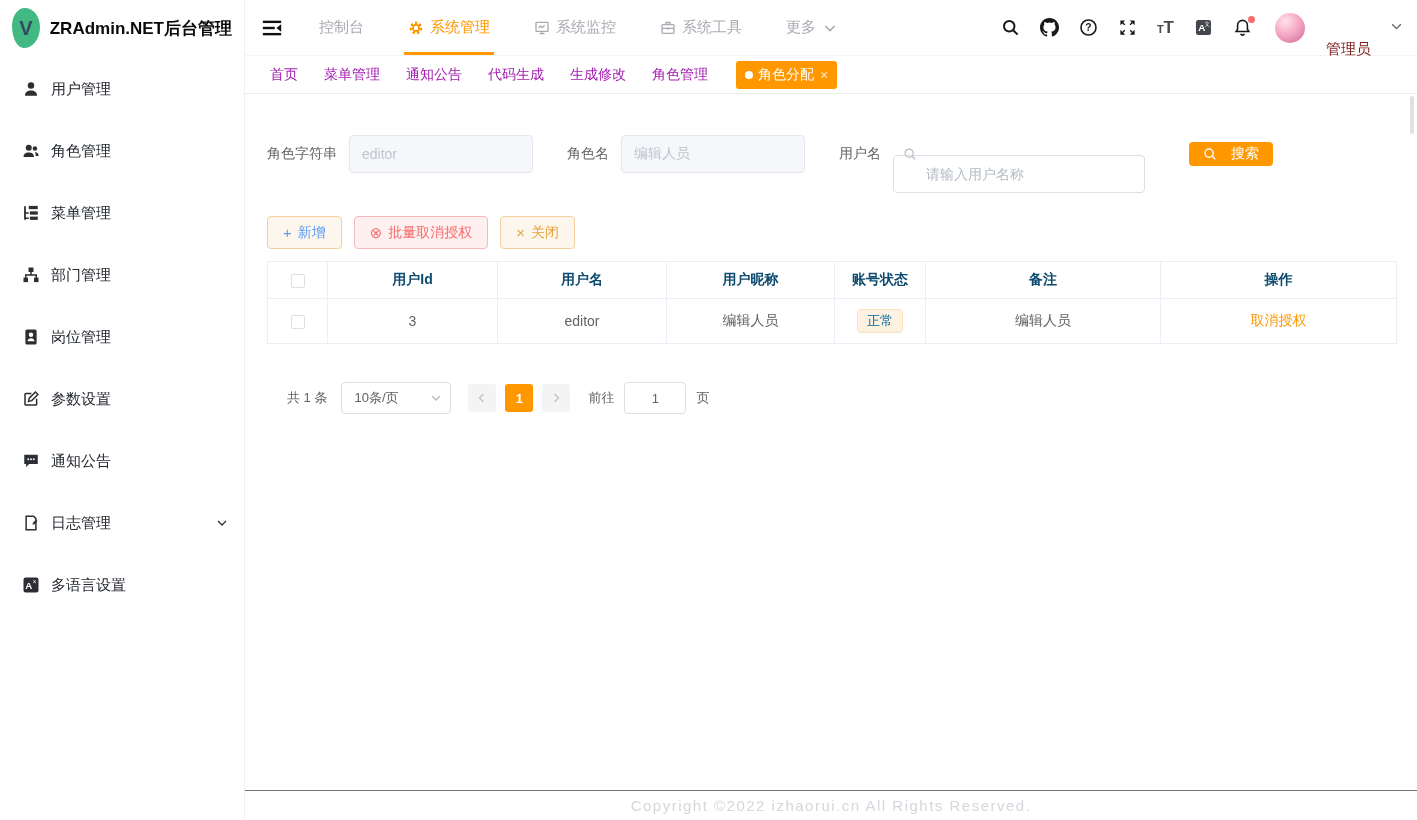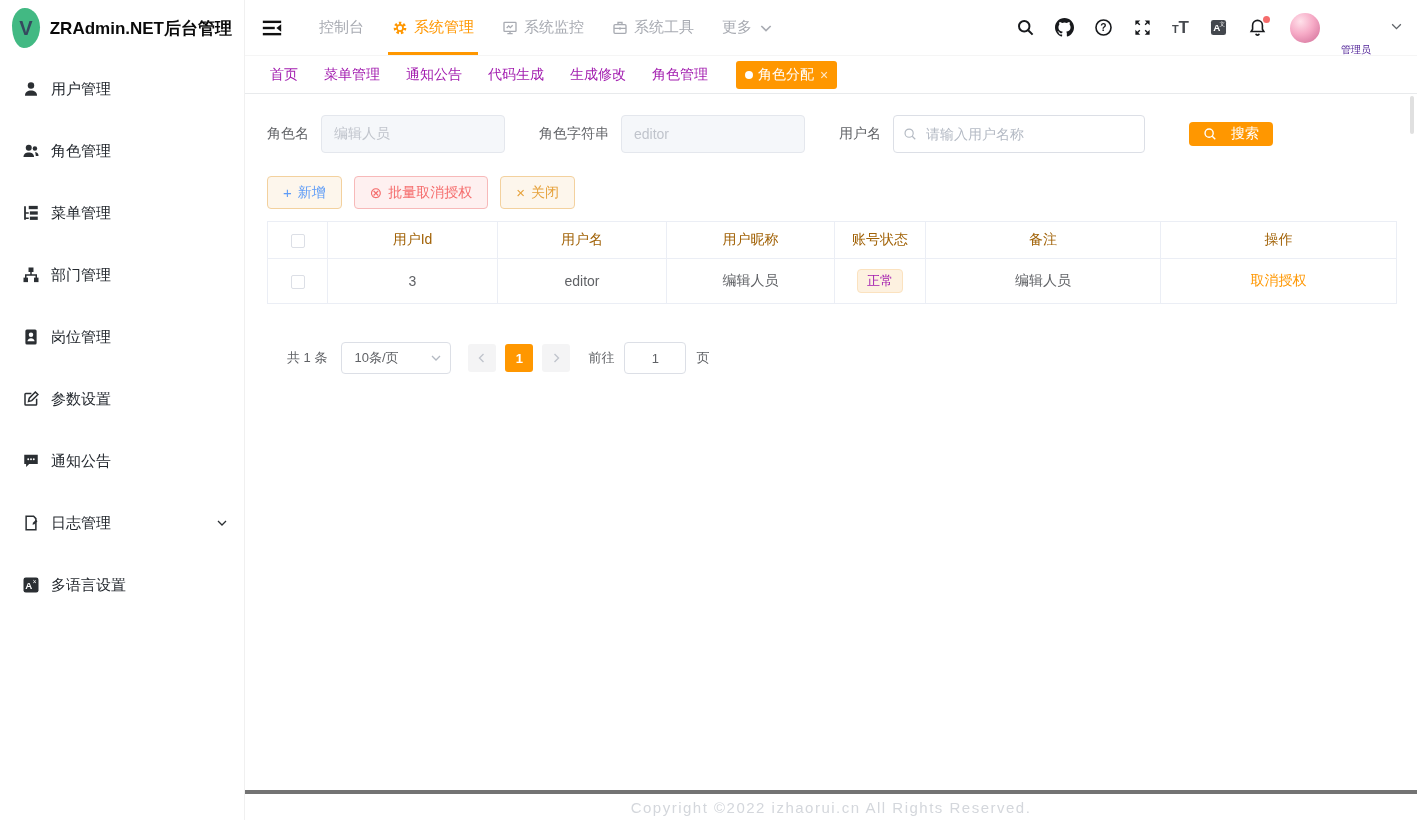--- a/index.html
+++ b/index.html
@@ -24,34 +24,34 @@
   .menu-item{height:62px;display:flex;align-items:center;gap:11px;padding:0 20px 0 22px;font-size:15px;color:#24292f;cursor:pointer;position:relative;}
   .menu-item svg{width:18px;height:18px;flex-shrink:0;color:#2b2f33;}
   .menu-item .chev{position:absolute;right:16px;color:#8a8f99;}
   .chev svg{width:12px;height:12px;}
 
   
   .main{flex:1;display:flex;flex-direction:column;position:relative;min-width:0;}
 
   .header{height:56px;display:flex;align-items:stretch;padding:0 14px 0 16px;background:#fff;border-bottom:1px solid #f5f5f5;}
   .hamburger{align-self:center;width:22px;height:22px;display:flex;align-items:center;justify-content:center;cursor:pointer;color:#111;}
-  .topnav{display:flex;align-items:stretch;margin-left:36px;gap:28px;}
+  .topnav{display:flex;align-items:stretch;margin-left:36px;gap:44px;}
   .nav-item{display:flex;align-items:center;gap:6px;color:#a8abb2;font-size:15px;cursor:pointer;position:relative;}
   .nav-item svg{width:16px;height:16px;}
   .nav-item.active{color:var(--primary);}
   .nav-item.active::after{content:"";position:absolute;left:-4px;right:-4px;bottom:0;height:3px;background:var(--primary);}
   .header-right{margin-left:auto;display:flex;align-items:center;gap:19px;}
   .hicon{width:20px;height:20px;display:flex;align-items:center;justify-content:center;color:#17191c;cursor:pointer;position:relative;}
   .hicon svg{width:19px;height:19px;}
   .font-icon{font-weight:bold;color:#46494e;display:flex;align-items:baseline;cursor:pointer;}
   .font-icon .t-small{font-size:11px;}
   .font-icon .t-big{font-size:17px;}
   .red-dot{position:absolute;top:-2px;right:-3px;width:7px;height:7px;border-radius:50%;background:#f56c6c;}
   .avatar{width:30px;height:30px;border-radius:50%;background:radial-gradient(circle at 35% 28%,#ffe1ea 0%,#f6aac6 45%,#e087ab 75%,#c96a92 100%);margin-left:4px;cursor:pointer;}
-  .user-name{font-size:10px;color:#4c1d95;margin-left:2px;cursor:pointer;margin-top:44px;}
+  .user-name{font-size:15px;color:#7f1d1d;margin-left:2px;cursor:pointer;margin-top:44px;}
   .header-chev{color:#5f6368;cursor:pointer;}
   .header-chev svg{width:13px;height:13px;}
 
   
   .tabbar{height:38px;display:flex;align-items:center;gap:26px;padding:0 10px 0 25px;border-bottom:1px solid #e8eaec;background:#fff;}
   .tab{font-size:14px;color:#a21caf;cursor:pointer;white-space:nowrap;}
   .tab.active{background:var(--primary);color:#fff;height:28px;display:flex;align-items:center;gap:5px;padding:0 9px;border-radius:3px;margin-left:2px;}
   .tab-dot{width:8px;height:8px;border-radius:50%;background:#fff;display:inline-block;}
   .tab-close{color:rgba(255,255,255,.78);font-size:14px;margin-left:1px;cursor:pointer;}
 
@@ -59,53 +59,53 @@
   .content{flex:1;padding:21px 20px 0 22px;position:relative;background:#fff;}
   .filter-row{display:flex;align-items:center;}
   .filter-item{display:flex;align-items:center;margin-right:34px;}
   .filter-label{color:#606266;font-size:14px;margin-right:12px;white-space:nowrap;}
   .input{height:38px;border:1px solid var(--border);border-radius:4px;font-size:14px;padding:0 12px;color:var(--text-regular);font-family:inherit;outline:none;background:#fff;}
   .input.disabled{background:#f5f7fa;border-color:#e4e7ed;color:var(--text-placeholder);}
   .input.w184{width:184px;}
   .input-wrap{position:relative;display:flex;align-items:center;}
   .input-wrap .prefix{position:absolute;left:10px;color:#b3b9c2;display:flex;}
   .input-wrap .prefix svg{width:14px;height:14px;}
-  .input.w252{width:252px;padding-left:32px;}
+  .input.w252{width:252px;padding-left:32px;margin-top:40px;}
   .input::placeholder{color:#b4bac4;}
   .search-btn{margin-left:44px;height:24px;background:var(--primary);color:#fff;border:none;border-radius:4px;padding:0 14px;font-size:14px;display:inline-flex;align-items:center;gap:14px;cursor:pointer;font-family:inherit;}
   .search-btn svg{width:14px;height:14px;}
 
   .btn-row{margin-top:23px;display:flex;gap:12px;}
   .btn{height:33px;padding:0 15px;border-radius:4px;font-size:14px;display:inline-flex;align-items:center;gap:6px;cursor:pointer;font-family:inherit;}
   .btn .glyph{font-size:15px;line-height:1;}
   .btn-add{background:#fdf6ec;border:1px solid #f3d19e;color:#5e9cf7;}
   .btn-danger{background:#fef0f0;border:1px solid #f7b9b9;color:#f56c6c;}
   .btn-warning{background:#fdf6ec;border:1px solid #f3d19e;color:#e6a23c;}
 
   table{margin-top:12px;width:1130px;border-collapse:collapse;table-layout:fixed;}
   th,td{border:1px solid var(--table-border);text-align:center;font-size:14px;}
-  th{height:37px;color:#a16207;font-weight:normal;background:#fff;}
+  th{height:37px;color:#0c4a6e;font-weight:bold;background:#fff;}
   td{height:45px;color:#606266;}
   .checkbox{width:14px;height:14px;border:1px solid var(--border);border-radius:2px;background:#fff;display:inline-block;vertical-align:middle;cursor:pointer;}
-  .tag-normal{display:inline-block;padding:3px 9px;font-size:13px;color:#a21caf;background:#fdf1e0;border:1px solid #fbe2bf;border-radius:4px;line-height:1.2;}
+  .tag-normal{display:inline-block;padding:3px 9px;font-size:13px;color:#0369a1;background:#fdf1e0;border:1px solid #fbe2bf;border-radius:4px;line-height:1.2;}
   .link{color:var(--primary);cursor:pointer;}
 
   .pager{margin-top:38px;display:flex;align-items:center;font-size:13px;color:#606266;padding-left:20px;}
   .pager-total{margin-right:14px;}
   .pager-select{width:110px;height:32px;border:1px solid var(--border);border-radius:4px;display:flex;align-items:center;justify-content:space-between;padding:0 8px 0 12px;color:#606266;cursor:pointer;margin-right:17px;}
   .pager-select svg{width:12px;height:12px;color:#b3b9c2;}
   .pg-btn{width:28px;height:28px;background:#f4f4f5;border-radius:3px;display:flex;align-items:center;justify-content:center;color:#c0c4cc;cursor:pointer;margin-right:9px;}
   .pg-btn svg{width:12px;height:12px;}
   .pg-current{width:28px;height:28px;background:var(--primary);color:#fff;border-radius:3px;display:flex;align-items:center;justify-content:center;font-weight:bold;cursor:pointer;margin-right:9px;}
   .pager-goto{margin-left:9px;display:flex;align-items:center;}
   .goto-input{width:62px;height:32px;border:1px solid var(--border);border-radius:4px;text-align:center;font-size:13px;color:#606266;margin:0 10px;outline:none;font-family:inherit;}
 
   .scroll-thumb{position:absolute;top:96px;right:3px;width:4px;height:38px;background:#e0e0e0;border-radius:2px;}
 
-  .footer{height:30px;border-top:4px solid #737373;display:flex;align-items:center;justify-content:center;color:#d4d7dc;font-size:15px;letter-spacing:1.5px;background:#fff;}
+  .footer{height:30px;border-top:1px solid #737373;display:flex;align-items:center;justify-content:center;color:#d4d7dc;font-size:15px;letter-spacing:1.5px;background:#fff;}
 </style>
 </head>
 <body>
 
 <div class="layout">
 
   <aside class="sidebar">
     <div class="logo-row">
       <div class="logo-mark">
           <span>V</span>
@@ -298,26 +298,26 @@
       <span class="tab active">
         <span class="tab-dot"></span>
         <span>角色分配</span>
         <span class="tab-close">×</span>
       </span>
     </div>
 
     <section class="content">
       <div class="filter-row">
         <div class="filter-item">
+          <span class="filter-label">角色字符串</span>
+          <input class="input w184 disabled" disabled="" value="editor" style="">
+        </div>
+        <div class="filter-item">
           <span class="filter-label">角色名</span>
           <input class="input w184 disabled" disabled="" value="编辑人员" style="">
-        </div>
-        <div class="filter-item">
-          <span class="filter-label">角色字符串</span>
-          <input class="input w184 disabled" disabled="" value="editor" style="">
         </div>
         <div class="filter-item" style="margin-right:0;">
           <span class="filter-label">用户名</span>
           <span class="input-wrap">
             <span class="prefix">
                 <svg viewBox="0 0 24 24" fill="none" stroke="currentColor" stroke-width="2">
                   <circle cx="10.5" cy="10.5" r="7"></circle>
                   <path d="M15.8 15.8L21 21"></path>
                 </svg>
               </span>

